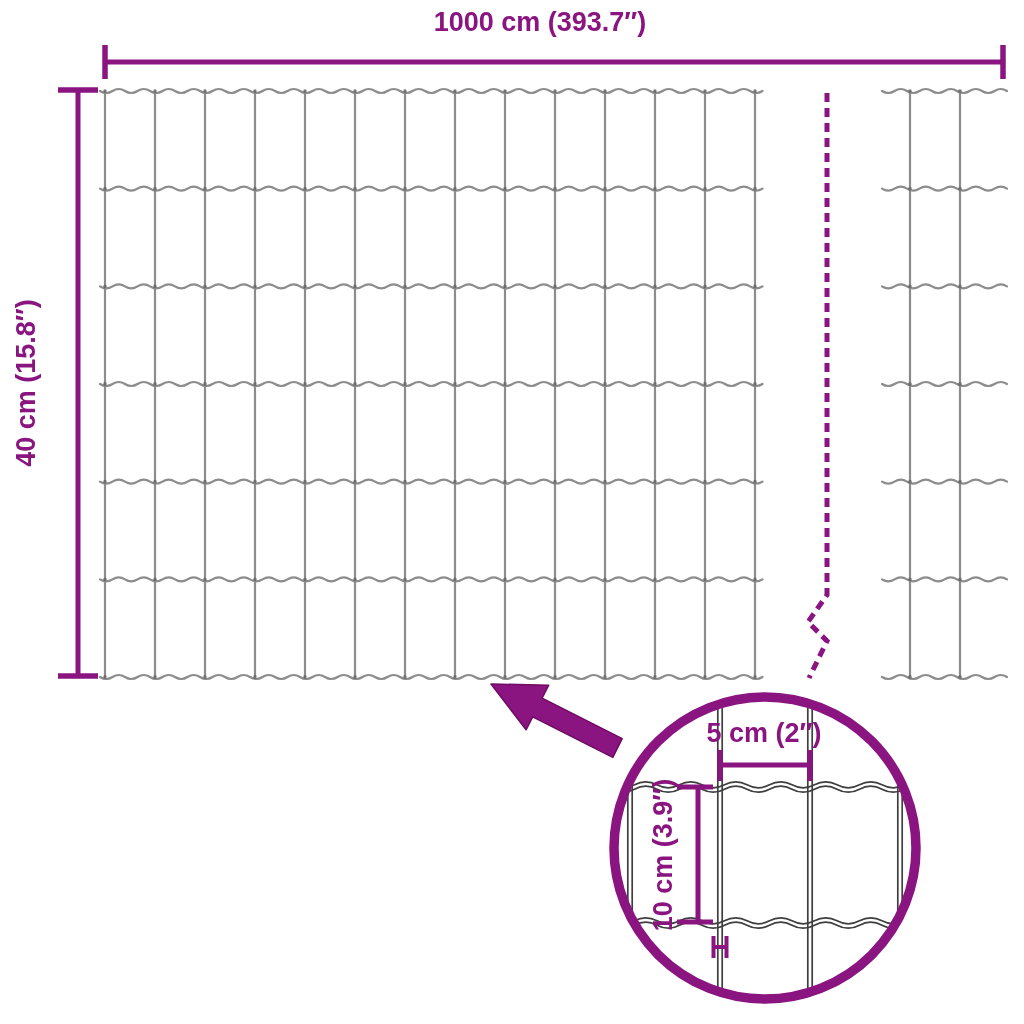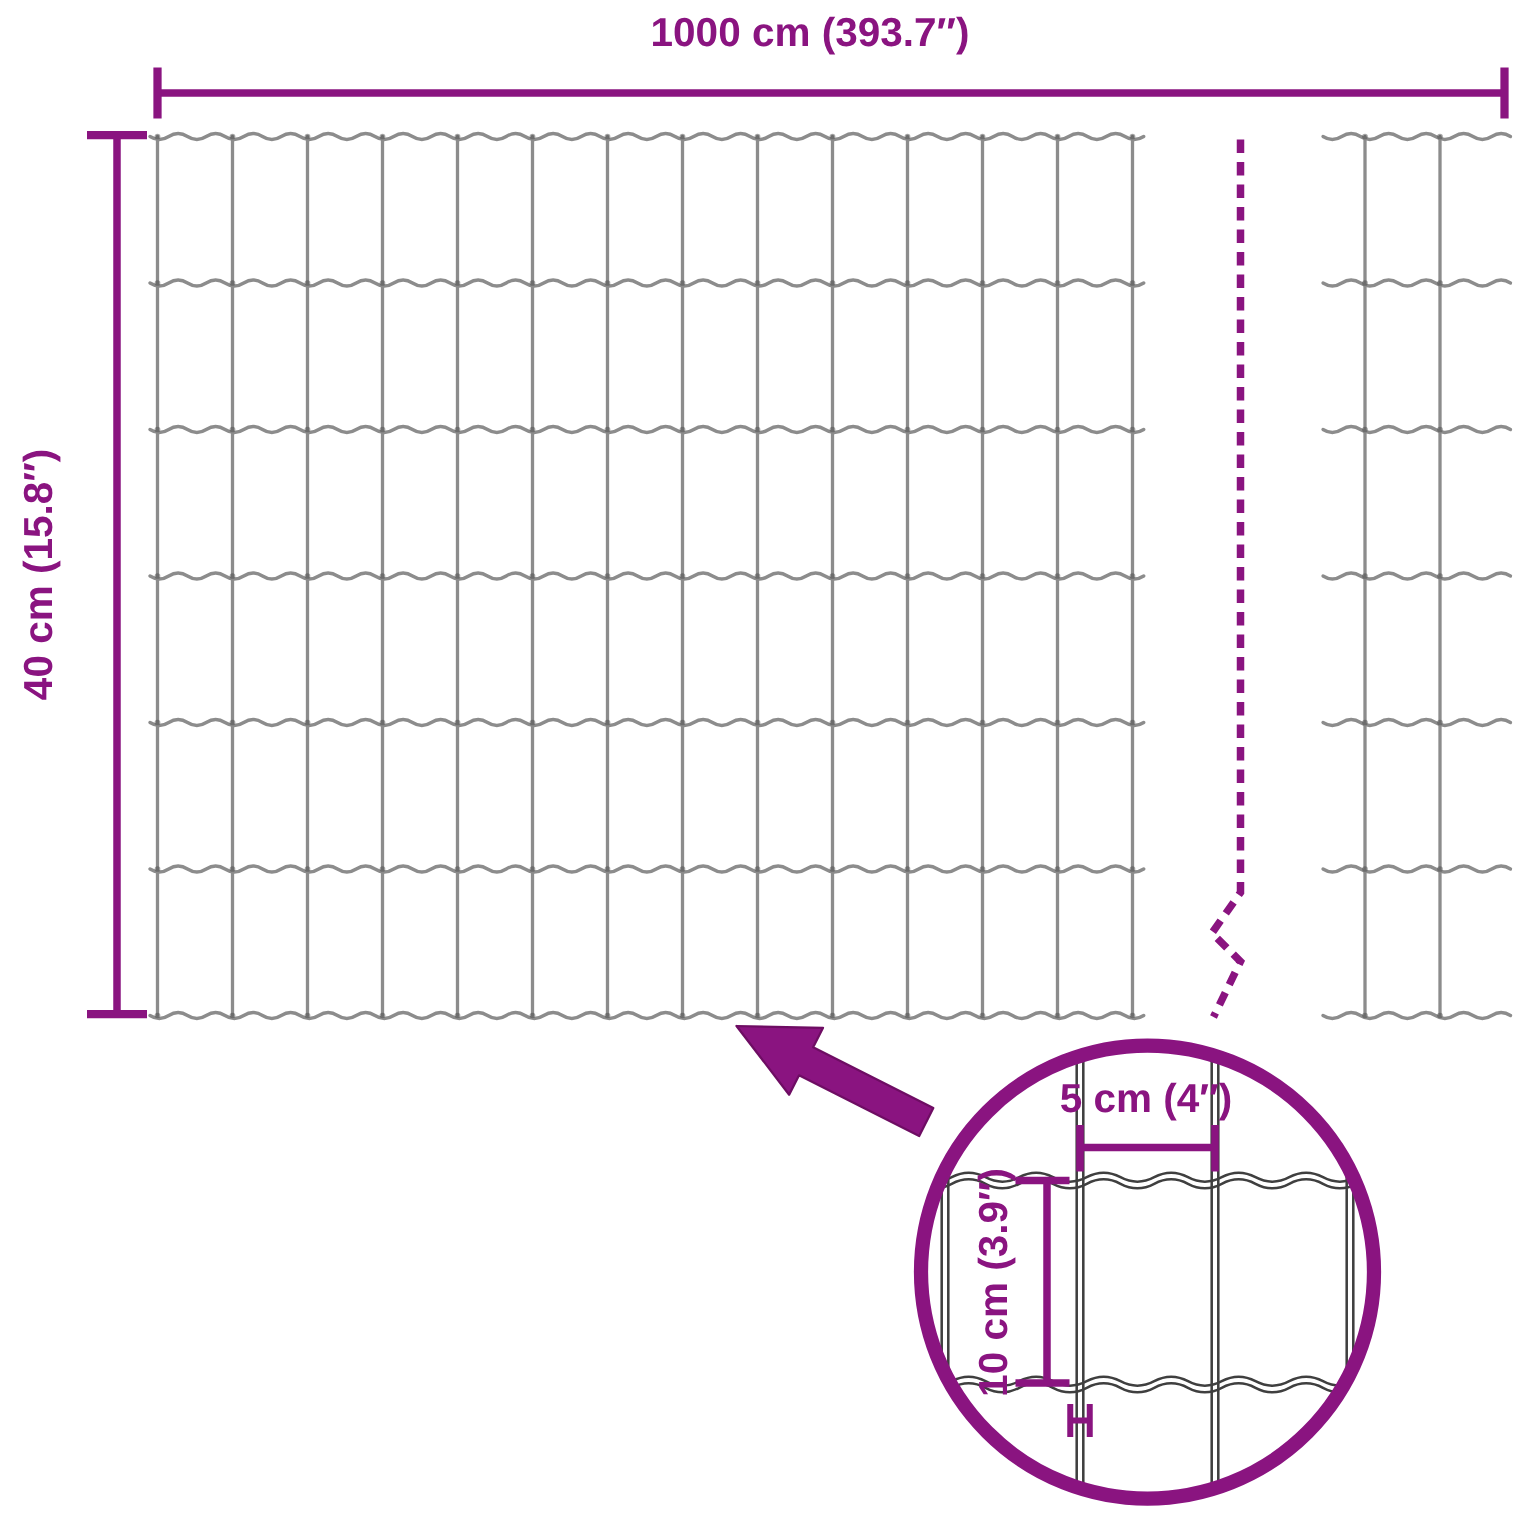--- a/index.html
+++ b/index.html
@@ -244,17 +244,17 @@
       <line class="dim" x1="713.5" y1="947" x2="726.5" y2="947" stroke-width="4"></line>
     </g>
 
     <circle cx="765" cy="848" r="151" fill="none" stroke="var(--accent)" stroke-width="9.5"></circle>
   </svg>
 
   <div class="label" style="left:540px;top:22px;">1000 cm (393.7″)</div>
 
   <div class="label vertical" style="left:26px;top:383px;">40 cm (15.8″)</div>
 
-  <div class="label" style="left:764px;top:733px;">5 cm (4″)</div>
+  <div class="label" style="left:764px;top:733px;">5 cm (2″)</div>
 
   <div class="label vertical" style="left:663px;top:855px;">10 cm (3.9″)</div>
 
 </div>
 
 </body></html>

